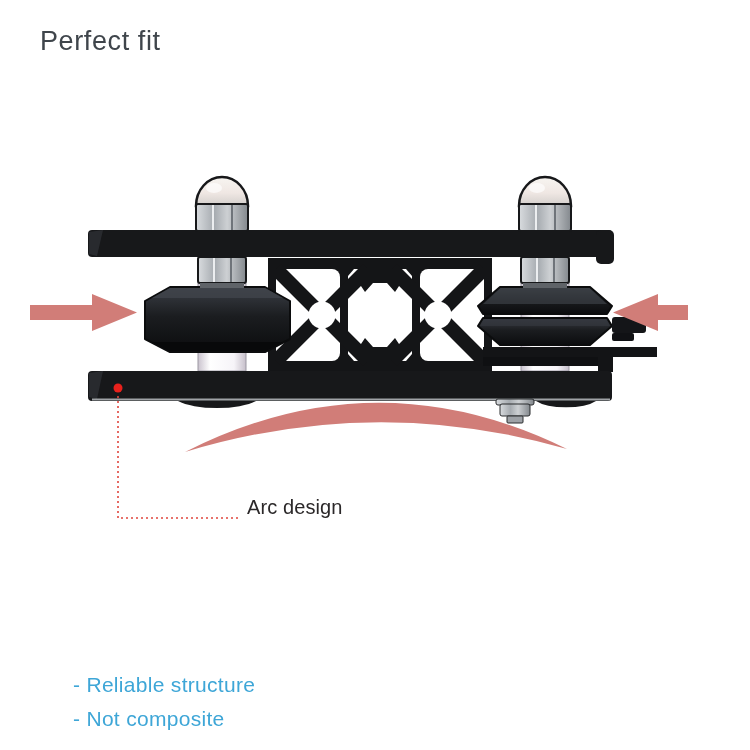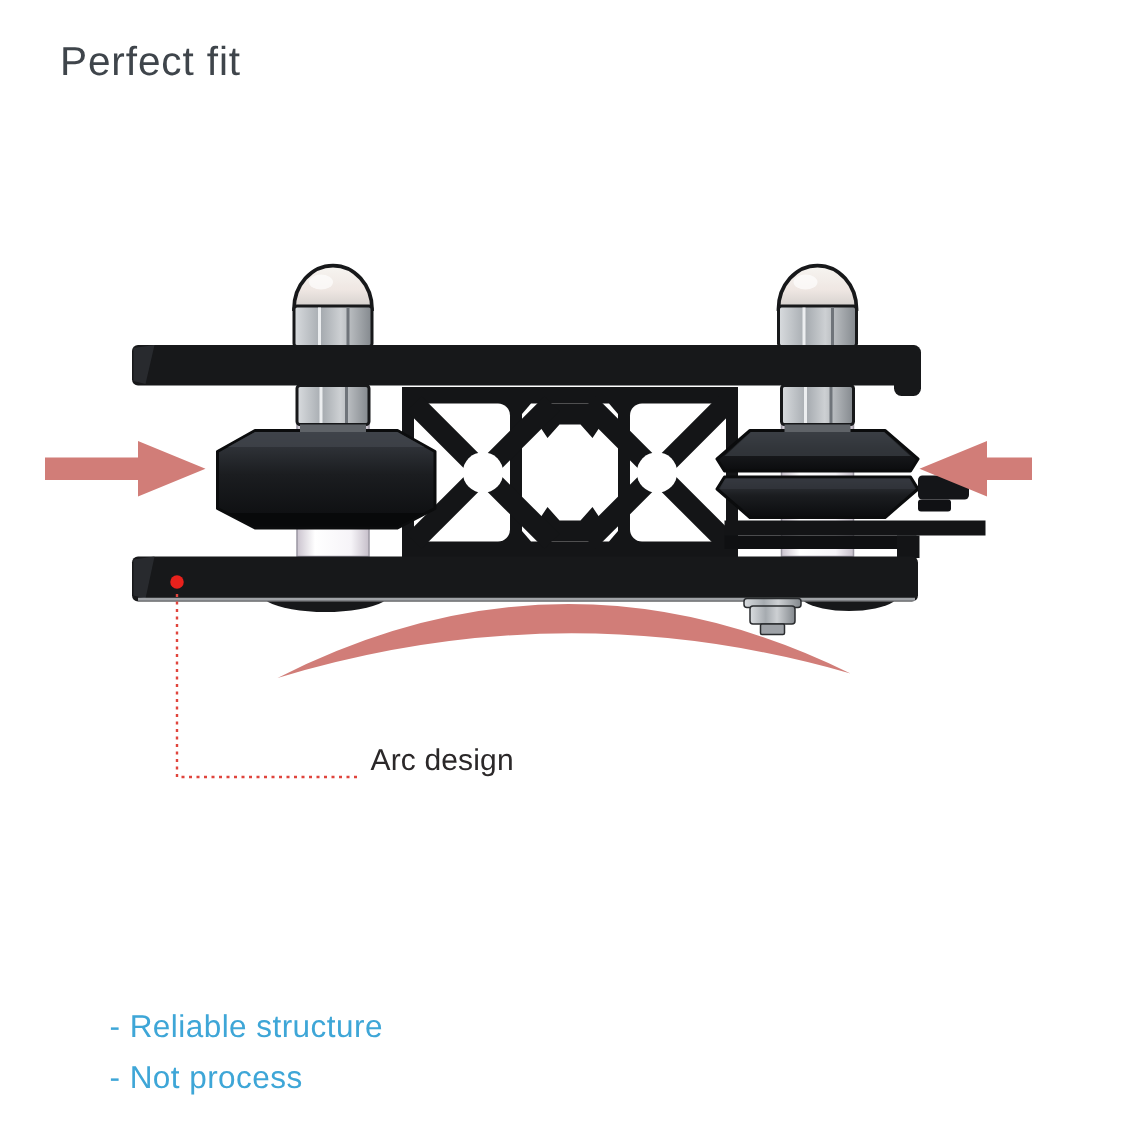--- a/index.html
+++ b/index.html
@@ -145,16 +145,16 @@
     <path d="M118,396 V518 H240" fill="none" stroke="#e0453d" stroke-width="1.6" stroke-dasharray="2 3"></path>
     <circle cx="118" cy="388" r="4.5" fill="#e8211c"></circle>
   </svg>
 
   <div class="annotation">
     <div>Arc design</div>
   </div>
 
   <div class="features">
     <div>- Reliable structure</div>
-    <div>- Not process</div>
+    <div>- Not composite</div>
   </div>
 
 </div>
 
 </body></html>

